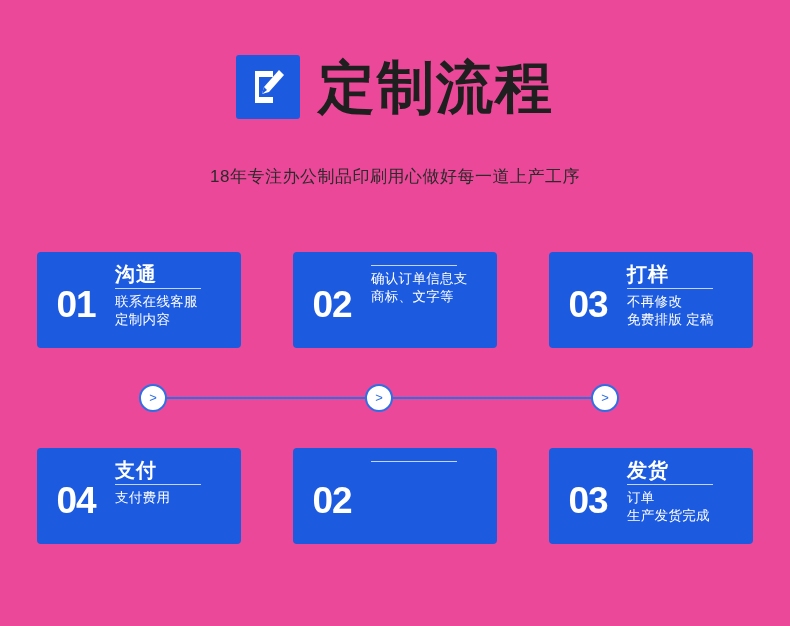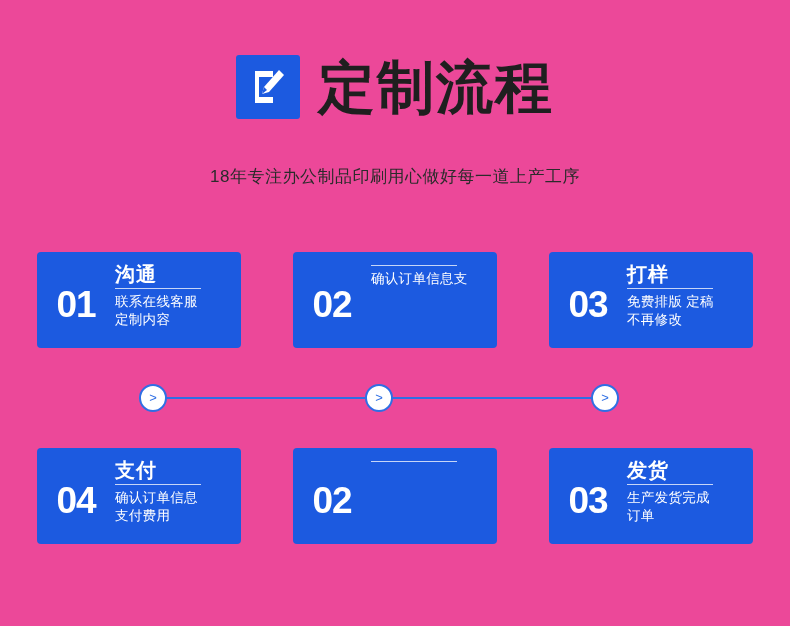--- a/index.html
+++ b/index.html
@@ -185,66 +185,66 @@
         <div class="card-desc">联系在线客服</div>
         <div class="card-desc">定制内容</div>
       </div>
     </div>
 
     <div class="card">
       <div class="card-num">02</div>
       <div class="card-body">
         <div class="card-rule"></div>
         <div class="card-desc">确认订单信息支</div>
+        <div class="card-desc">商标、文字等</div>
       </div>
     </div>
 
     <div class="card">
       <div class="card-num">03</div>
       <div class="card-body">
         <div class="card-title">打样</div>
         <div class="card-rule"></div>
+        <div class="card-desc">不再修改</div>
         <div class="card-desc">免费排版 定稿</div>
-        <div class="card-desc">不再修改</div>
       </div>
     </div>
 
   </div>
 
   <div class="connector">
     <div class="connector-line"></div>
     <div class="arrow-node n1">&gt;</div>
     <div class="arrow-node n2">&gt;</div>
     <div class="arrow-node n3">&gt;</div>
   </div>
 
   <div class="row row-bottom">
 
     <div class="card">
       <div class="card-num">04</div>
       <div class="card-body">
         <div class="card-title">支付</div>
         <div class="card-rule"></div>
-        <div class="card-desc">确认订单信息</div>
         <div class="card-desc">支付费用</div>
       </div>
     </div>
 
     <div class="card">
       <div class="card-num">02</div>
       <div class="card-body">
         <div class="card-rule"></div>
       </div>
     </div>
 
     <div class="card">
       <div class="card-num">03</div>
       <div class="card-body">
         <div class="card-title">发货</div>
         <div class="card-rule"></div>
+        <div class="card-desc">订单</div>
         <div class="card-desc">生产发货完成</div>
-        <div class="card-desc">订单</div>
       </div>
     </div>
 
   </div>
 
 </div>
 
 </body></html>

